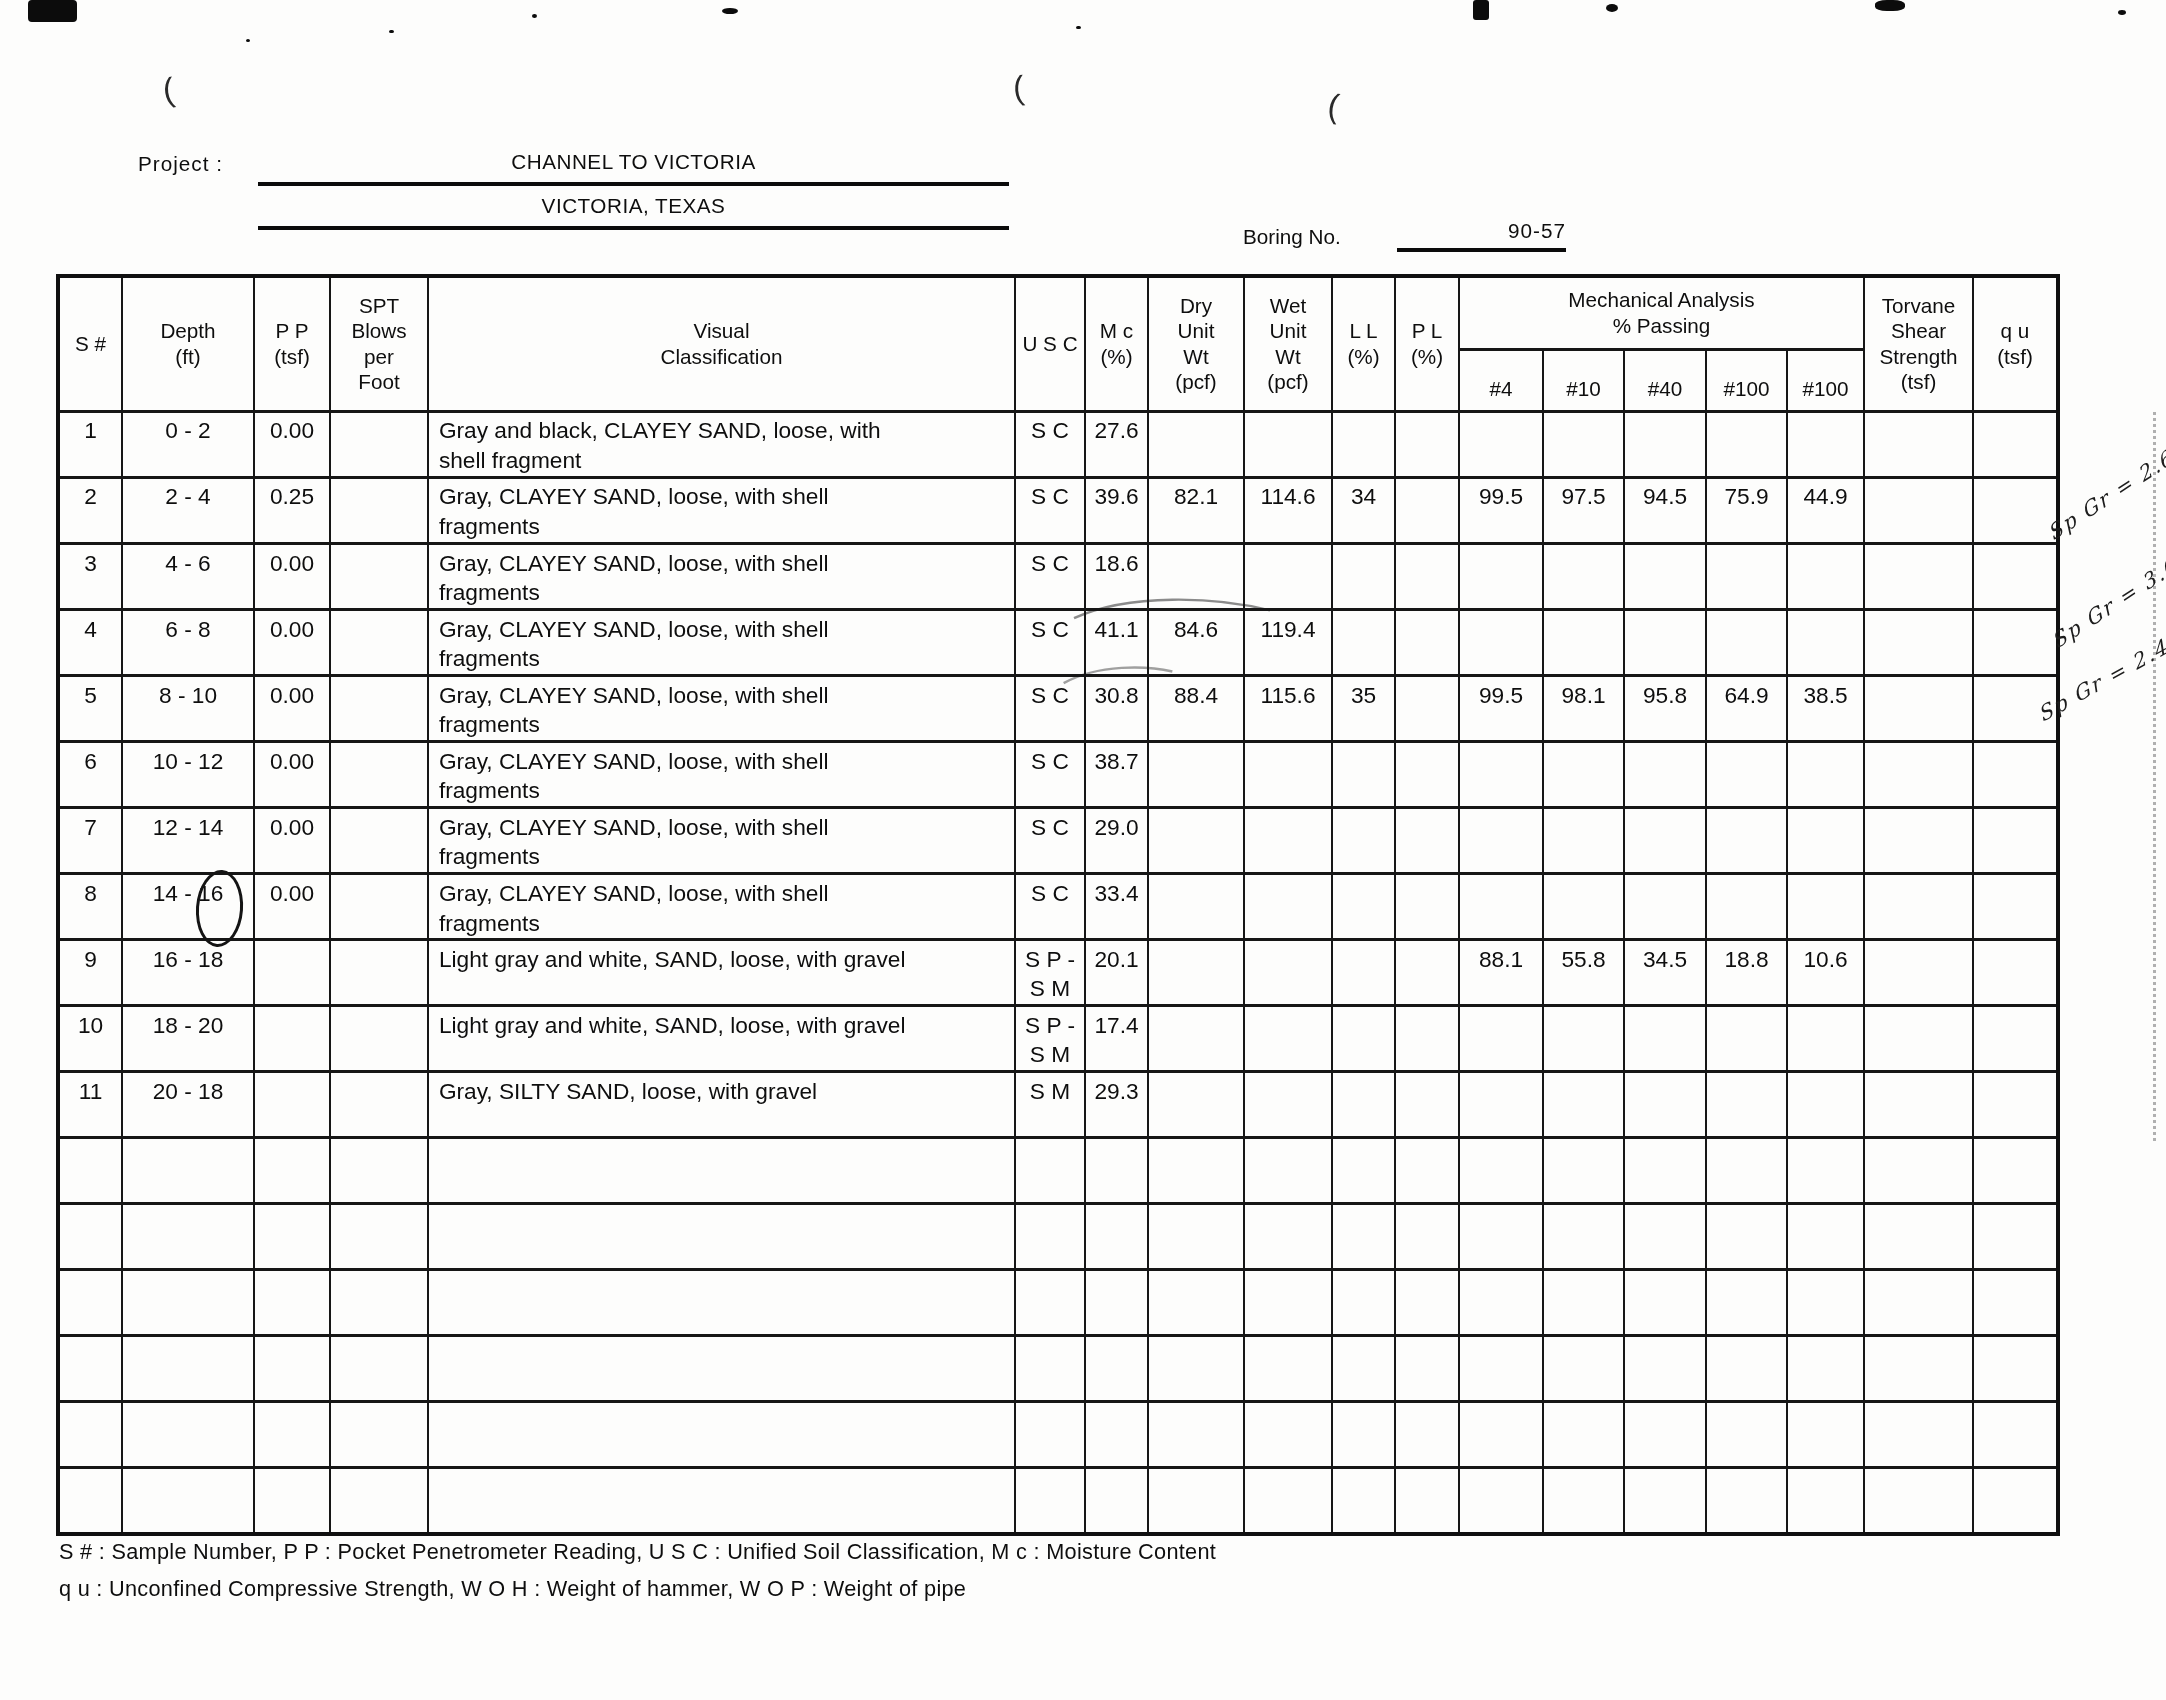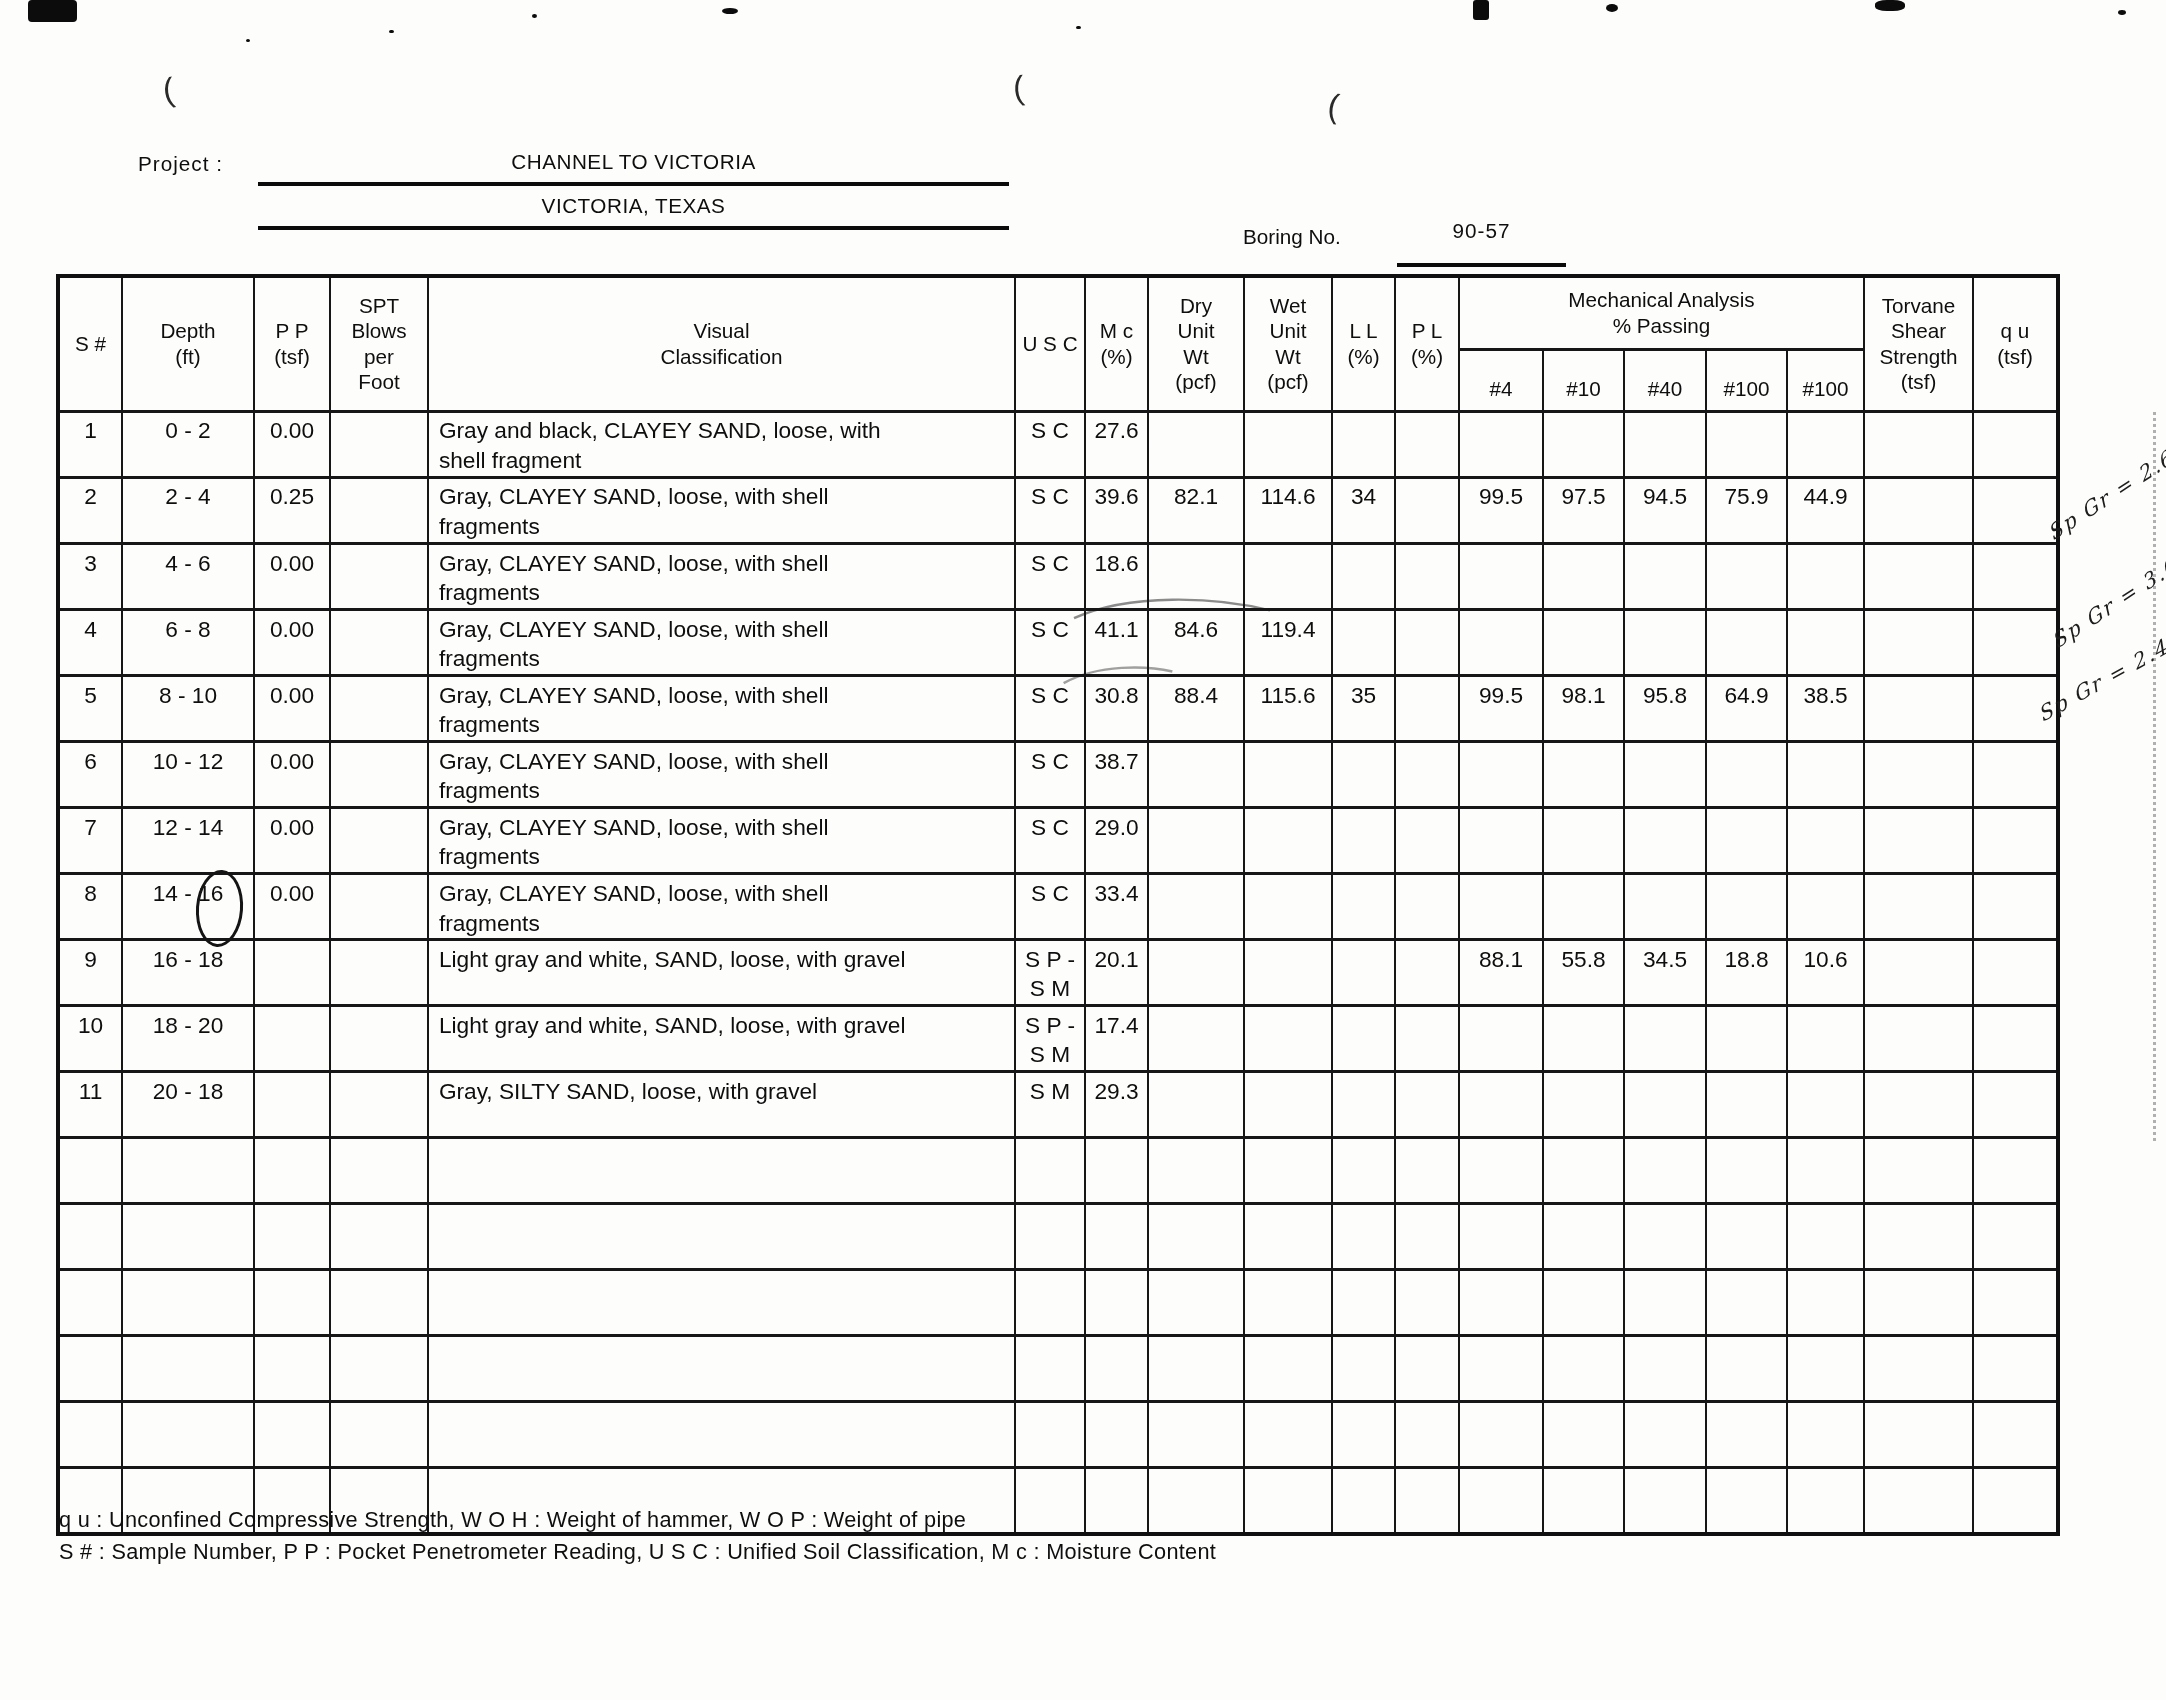--- a/index.html
+++ b/index.html
@@ -18,22 +18,22 @@
     height:44px; line-height:39px; border-bottom:4.9px solid #0b0b0b;
   }
   .project-line + .project-line { border-bottom-width:4.9px; }
   .doc-title {
     position:absolute; left:1084px; top:156px;
     font-size:26.6px; font-weight:bold; letter-spacing:0.5px; word-spacing:8.9px;
   }
   .boring-label { position:absolute; left:1243px; top:225px; font-size:20.7px; }
   .boring-value {
     position:absolute; left:1397px; top:219px; width:169px;
-    font-size:20.7px; text-align:center; letter-spacing:1px;
-    padding-bottom:20px; border-bottom:4.9px solid #0b0b0b;
+    font-size:20.7px; text-align:right; letter-spacing:1px;
+    padding-bottom:5px; border-bottom:4.9px solid #0b0b0b;
   }
 
   
   .results-table {
     position:absolute; left:56px; top:274px; width:1998px;
     border-collapse:collapse; table-layout:fixed;
     border:4.9px solid #101010;
   }
   .results-table th, .results-table td {
     border:2.5px solid #161616;
@@ -60,21 +60,21 @@
   td.has-circle { position:relative; }
   .circle-annotation {
     position:absolute; left:73px; top:-4.9px; width:47px; height:77px;
     border:3px solid #141414; border-radius:50%;
     transform:rotate(4deg); pointer-events:none;
   }
 
   
   .footnote { position:absolute; left:59px; font-size:21.7px; letter-spacing:0.3px; }
   .footnote-1 { top:1539px; }
-  .footnote-2 { top:1507px; }
+  .footnote-2 { top:1576px; }
 
   
   .hw {
     position:absolute; font-family:"DejaVu Serif", serif; font-style:italic;
     font-size:20.7px; color:#1c1c1c; white-space:nowrap; letter-spacing:2px;
     transform-origin:left center;
   }
   .hw-1 { left:2051px; top:522px; transform:rotate(-33deg) skewX(-10deg); }
   .hw-2 { left:2055px; top:630px; transform:rotate(-33deg) skewX(-10deg); }
   .hw-3 { left:2041px; top:703px; transform:rotate(-29deg) skewX(-10deg); }

